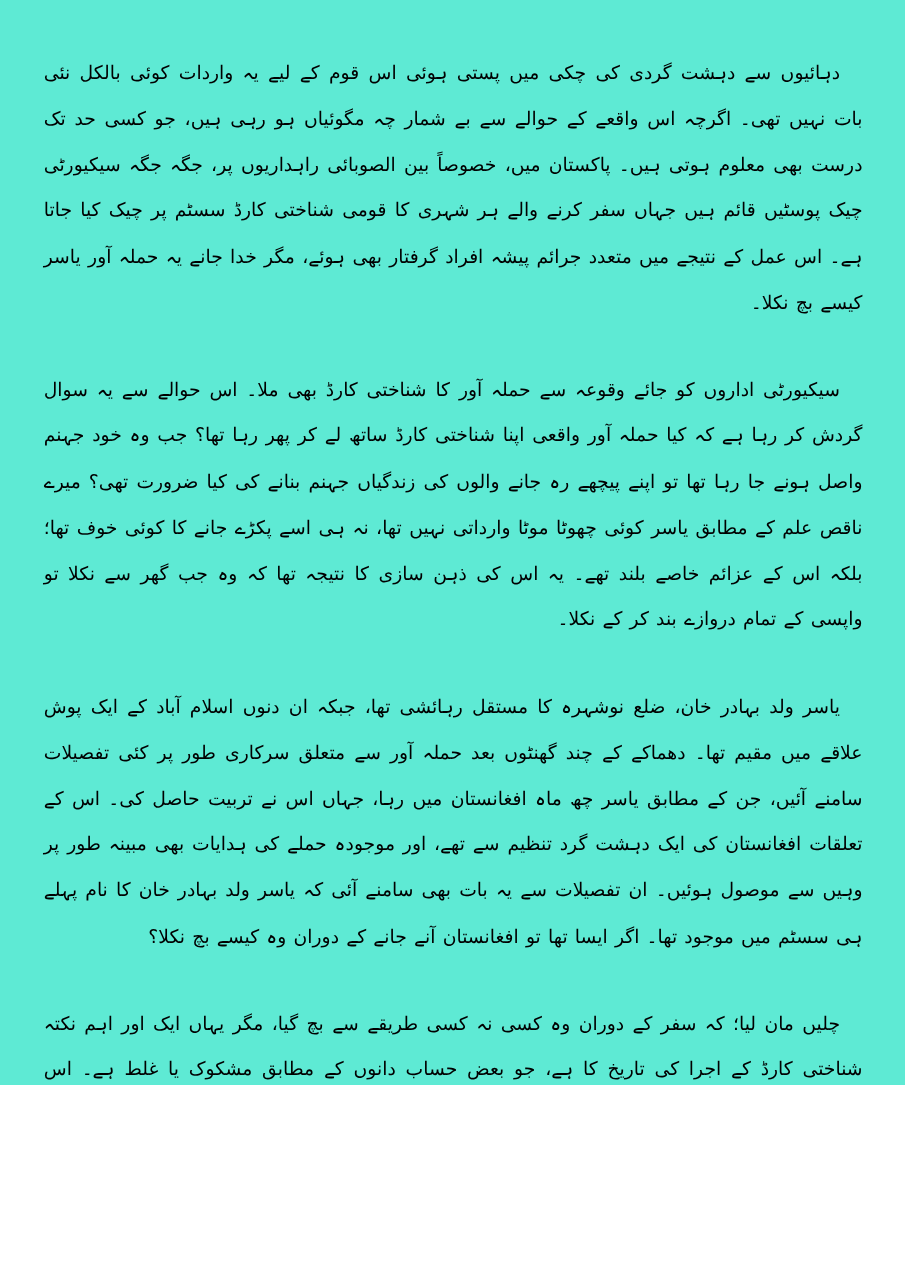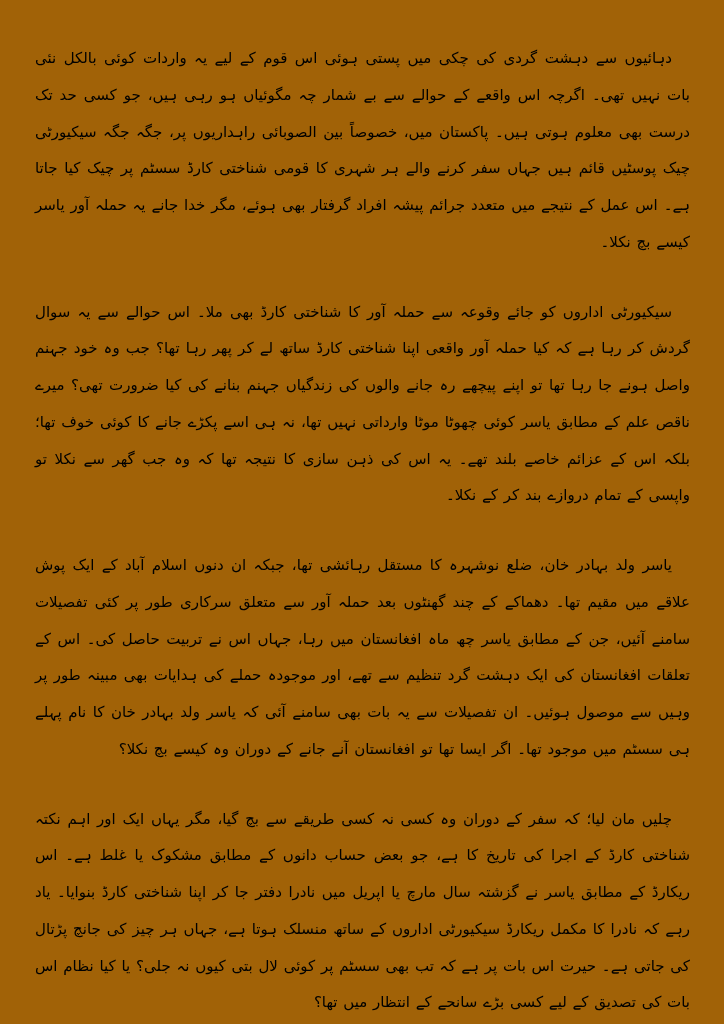--- a/index.html
+++ b/index.html
@@ -8,24 +8,24 @@
     background: #ffffff;
   }
   body {
     width: 724px;
     height: 1024px;
     font-family: "DejaVu Sans", sans-serif;
   }
   .page {
     box-sizing: border-box;
     width: 724px;
-    height: 1024px;
+    height: 868px;
     padding: 40px 34px 0 35px;
     overflow: hidden;
-    background: #a16207;
+    background: #5eead4;
     color: #000000;
   }
   .para {
     direction: rtl;
     unicode-bidi: embed;
     text-align: justify;
     text-align-last: right;
     font-size: 15px;
     line-height: 2.45;
     color: #000000;

